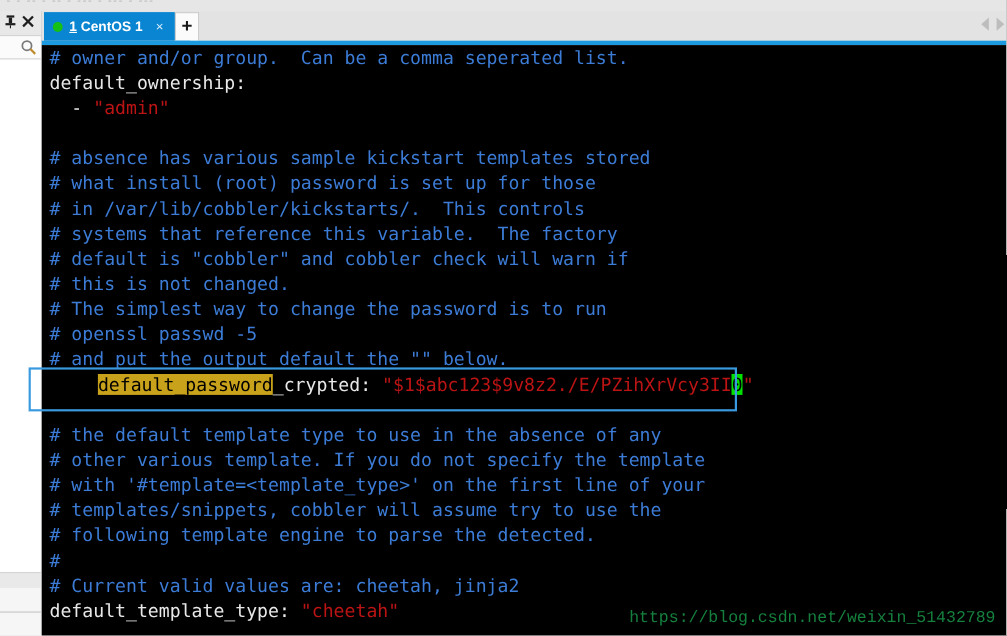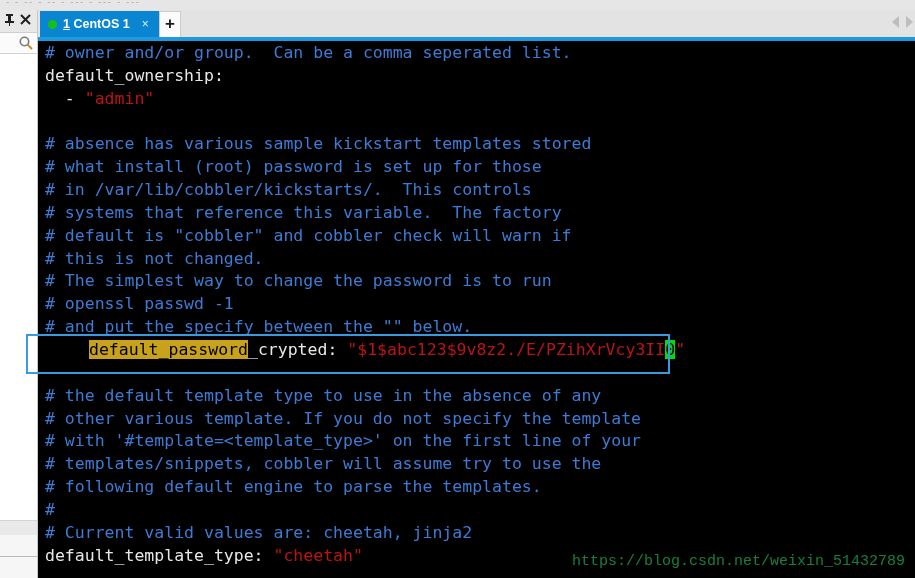--- a/index.html
+++ b/index.html
@@ -276,29 +276,29 @@
         <div class="line"><span class="key">default_ownership:</span></div>
         <div class="line"><span class="key">  - </span><span class="str">"admin"</span></div>
         <div class="line"><span class="key"></span></div>
         <div class="line"><span class="cmt"># absence has various sample kickstart templates stored</span></div>
         <div class="line"><span class="cmt"># what install (root) password is set up for those</span></div>
         <div class="line"><span class="cmt"># in /var/lib/cobbler/kickstarts/.  This controls</span></div>
         <div class="line"><span class="cmt"># systems that reference this variable.  The factory</span></div>
         <div class="line"><span class="cmt"># default is "cobbler" and cobbler check will warn if</span></div>
         <div class="line"><span class="cmt"># this is not changed.</span></div>
         <div class="line"><span class="cmt"># The simplest way to change the password is to run</span></div>
-        <div class="line"><span class="cmt"># openssl passwd -1</span></div>
-        <div class="line"><span class="cmt"># and put the specify between the "" below.</span></div>
+        <div class="line"><span class="cmt"># openssl passwd -5</span></div>
+        <div class="line"><span class="cmt"># and put the output default the "" below.</span></div>
         <div class="line"><span class="hl">default_password</span><span class="key">_crypted: </span><span class="str">"$1$abc123$9v8z2./E/PZihXrVcy3II</span><span class="cursor">0</span><span class="str">"</span></div>
         <div class="line"><span class="key"></span></div>
         <div class="line"><span class="cmt"># the default template type to use in the absence of any</span></div>
         <div class="line"><span class="cmt"># other various template. If you do not specify the template</span></div>
         <div class="line"><span class="cmt"># with '#template=&lt;template_type&gt;' on the first line of your</span></div>
         <div class="line"><span class="cmt"># templates/snippets, cobbler will assume try to use the</span></div>
-        <div class="line"><span class="cmt"># following default engine to parse the templates.</span></div>
+        <div class="line"><span class="cmt"># following template engine to parse the detected.</span></div>
         <div class="line"><span class="cmt">#</span></div>
         <div class="line"><span class="cmt"># Current valid values are: cheetah, jinja2</span></div>
         <div class="line"><span class="key">default_template_type: </span><span class="str">"cheetah"</span></div>
       </div>
   </div>
 
   <div class="annot-box"></div>
 
   <div class="watermark">https://blog.csdn.net/weixin_51432789</div>
 

